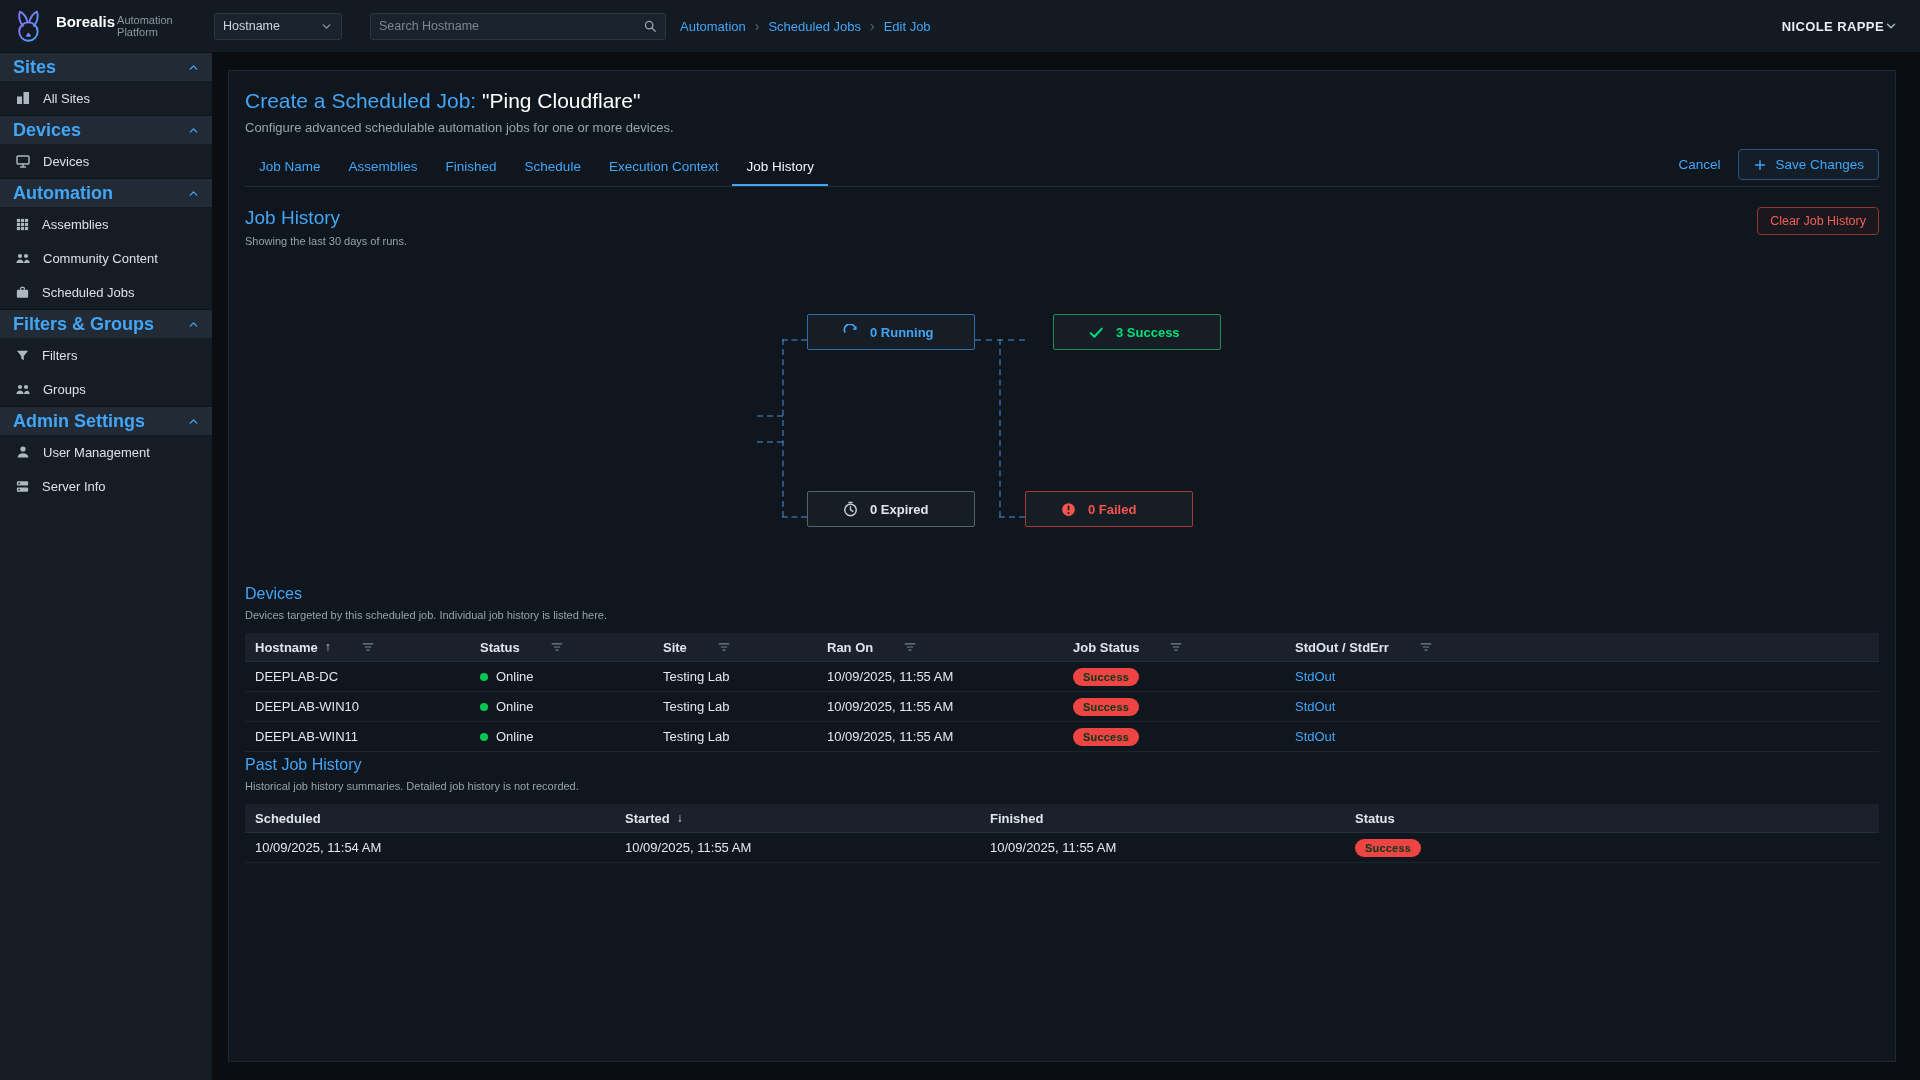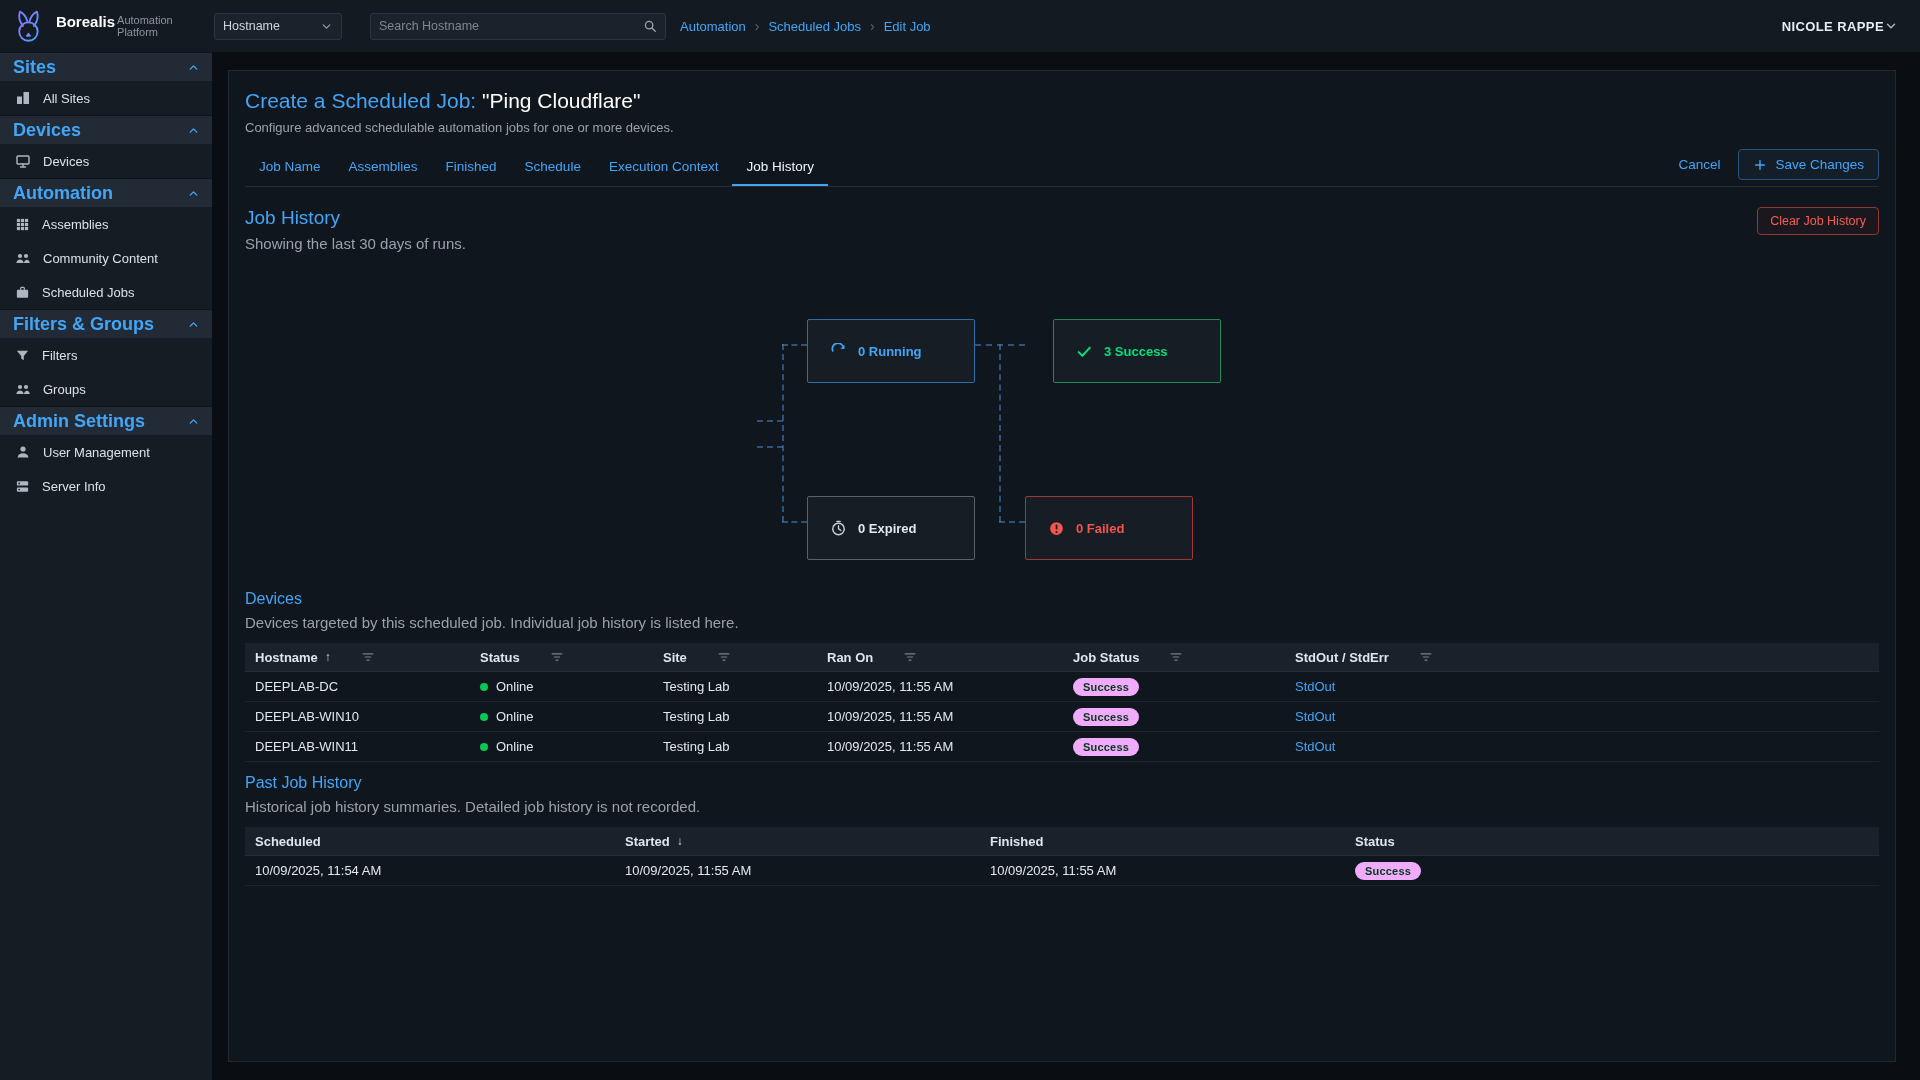--- a/index.html
+++ b/index.html
@@ -54,28 +54,28 @@
   .tab{padding:10px 14px;color:#42a5f5;font-size:13.5px;cursor:pointer;border-bottom:2px solid transparent}
   .tab.active{color:#eef4fa;border-bottom-color:#42a5f5}
   .editor-actions{margin-left:auto;display:flex;align-items:center;gap:18px;padding-bottom:6px}
   .cancel-btn{color:#42a5f5;font-size:13.5px;cursor:pointer}
   .save-btn{display:flex;align-items:center;gap:8px;color:#42a5f5;border:1px solid #2b547c;
     background:rgba(66,165,245,.06);border-radius:4px;padding:7px 14px;font-size:13.5px;cursor:pointer}
   .save-btn .pico{color:#42a5f5}
 
   .jh-header{display:flex;justify-content:space-between;align-items:flex-start;margin-top:20px}
   .section-h1{font-size:19px;color:#42a5f5;font-weight:500}
-  .section-desc{font-size:15px;color:#98a2ac;margin-top:6px}
+  .section-desc{font-size:11px;color:#98a2ac;margin-top:6px}
   .clear-btn{border:1px solid #93372f;color:#f25f55;background:rgba(244,67,54,.05);
     border-radius:4px;padding:6px 12px;font-size:12.5px;cursor:pointer}
 
   
   .flow{position:relative;height:300px;margin-top:28px}
-  .flow-box{position:absolute;width:168px;height:64px;display:flex;align-items:center;gap:11px;
-    padding-left:22px;background:#161d25;border:1px solid #59626c;border-radius:2px;
+  .flow-box{position:absolute;width:168px;height:36px;display:flex;align-items:center;gap:11px;
+    padding-left:34px;background:#161d25;border:1px solid #59626c;border-radius:2px;
     font-weight:bold;font-size:13px;color:#e2e7ec}
   .flow-box .fb-icon{width:17px;height:17px;color:#c6cdd4;flex:none}
   .fb-running{border-color:#2e6da8;color:#42a5f5}
   .fb-running .fb-icon{color:#42a5f5}
   .fb-success{border-color:#1f8a55;color:#00e07a}
   .fb-success .fb-icon{color:#00e07a}
   .fb-failed{border-color:#a03a34;color:#f4554c}
   .fb-failed .fb-icon{color:#f4554c}
   .conn{position:absolute}
   .conn.h{border-top:2px dashed rgba(74,144,217,.5);height:0}
@@ -88,24 +88,24 @@
   .tbl-head{display:flex;background:#1a212b;height:29px;align-items:center;font-weight:bold;
     color:#dfe5ec;border-bottom:1px solid #242d38}
   .th{display:flex;align-items:center;padding-left:10px;cursor:pointer}
   .fico{width:14px;height:14px;color:#77818c;margin-left:30px}
   .sort{color:#cfd6dd;margin-left:7px;font-size:12px}
   .tbl-row{display:flex;height:30px;align-items:center;border-bottom:1px solid #1d242d;color:#e2e8ee}
   .td{padding-left:10px;display:flex;align-items:center}
   .c1{width:225px}.c2{width:183px}.c3{width:164px}.c4{width:246px}.c5{width:222px}.c6{flex:1}
   .p1{width:370px}.p2{width:365px}.p3{width:365px}.p4{flex:1}
   .dot{width:8px;height:8px;border-radius:50%;background:#00c853;margin-right:8px;flex:none}
-  .badge{background:#f0abfc;color:#003a16;font-weight:bold;font-size:11px;padding:3px 10px;
+  .badge{background:#ef4444;color:#003a16;font-weight:bold;font-size:11px;padding:3px 10px;
     border-radius:11px;letter-spacing:.2px}
   .link{color:#42a5f5;cursor:pointer}
-  .past-section{margin-top:12px}
+  .past-section{margin-top:4px}
 </style>
 </head>
 <body>
 
 <svg width="0" height="0" style="position:absolute">
   <defs>
     <linearGradient id="logo-grad" x1="0" y1="0" x2="1" y2="1">
       <stop offset="0" stop-color="#9a6bff"></stop>
         <stop offset="1" stop-color="#3fa7ff"></stop>
     </linearGradient>

